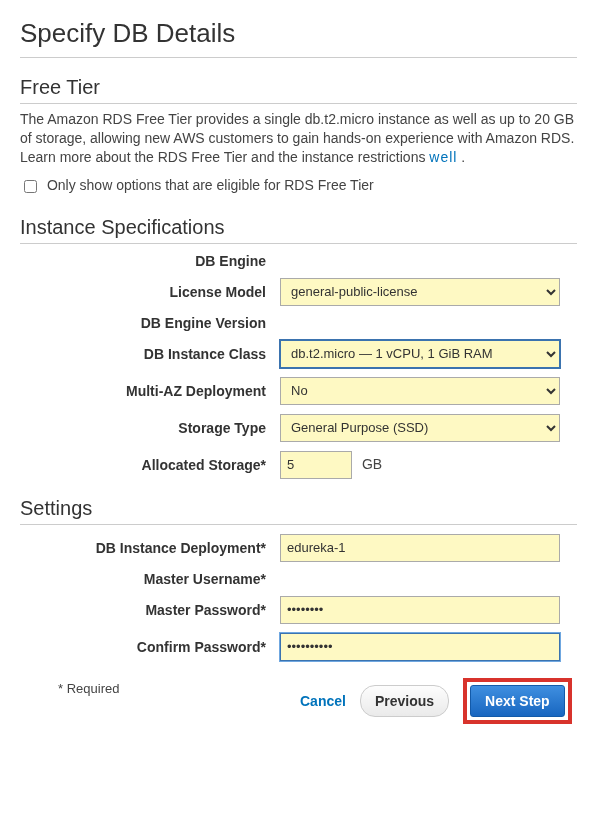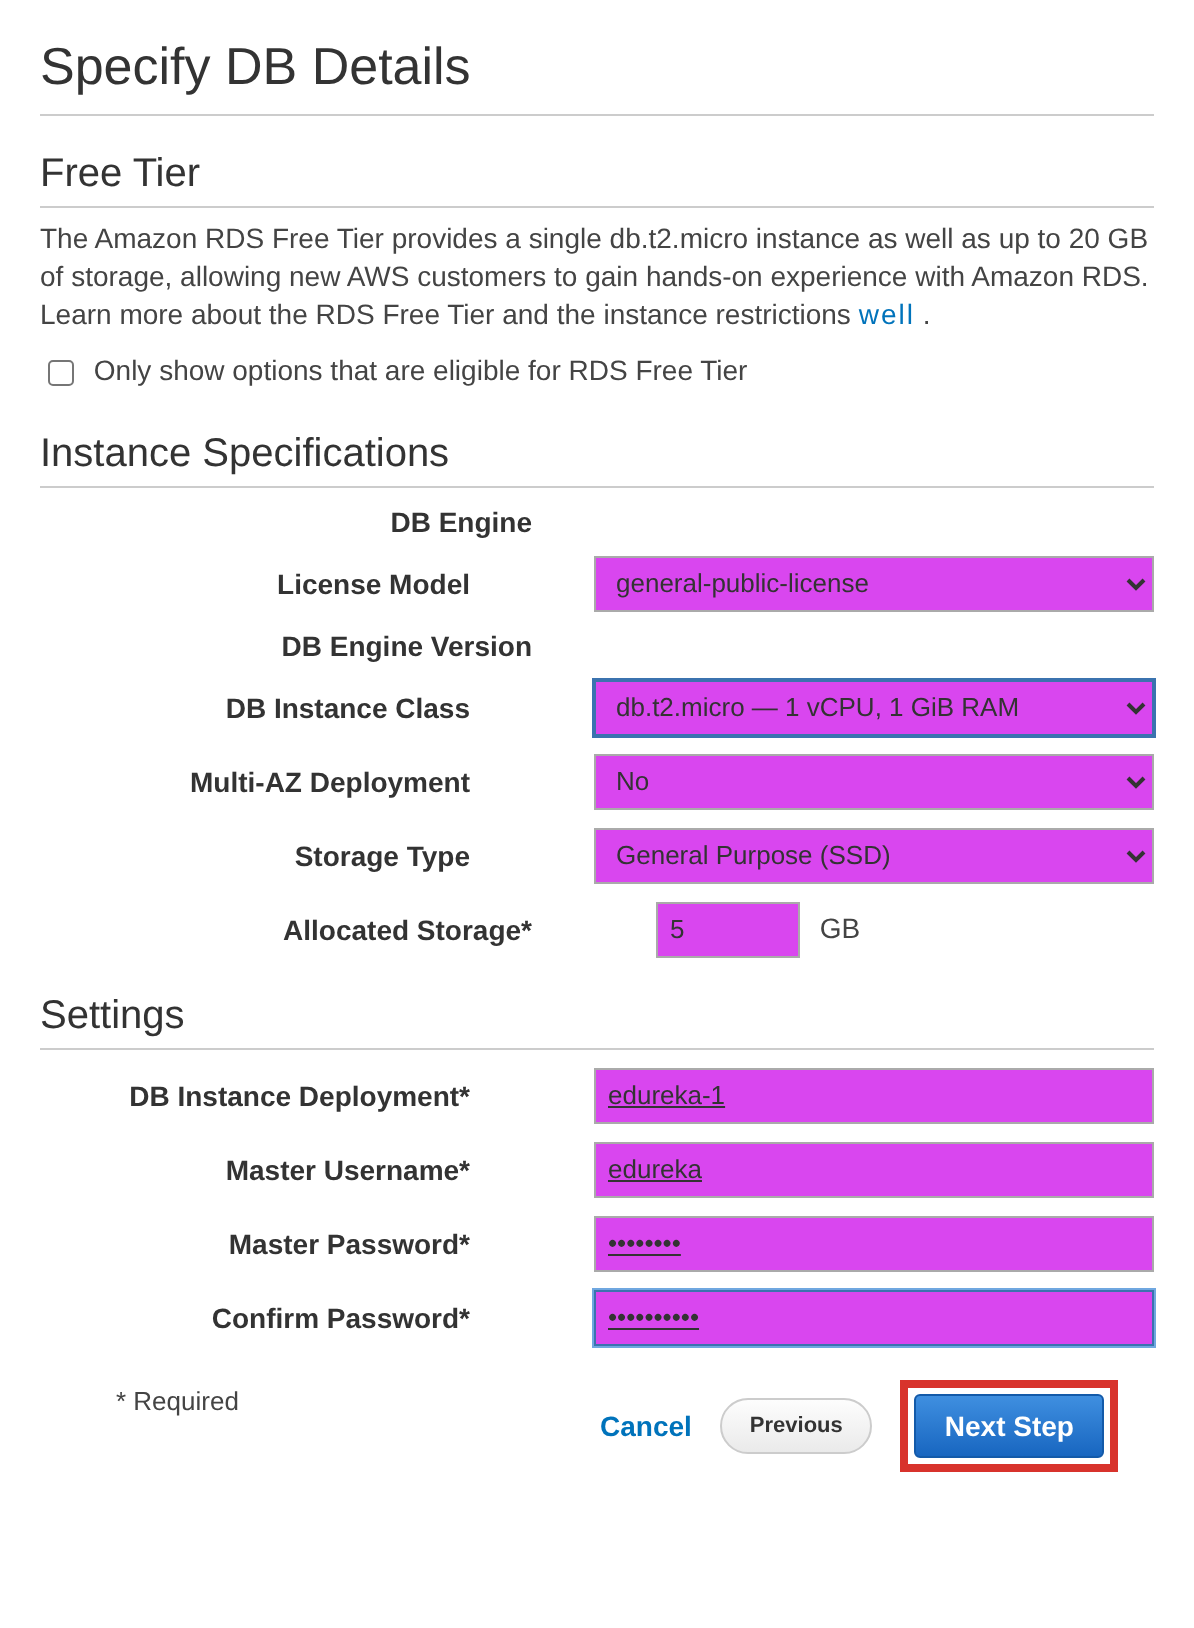--- a/index.html
+++ b/index.html
@@ -42,46 +42,45 @@
   .checkbox-row {
     margin: 6px 0 20px 0;
     font-size: 14px;
     color: #444;
   }
   .checkbox-row input { margin-right: 6px; vertical-align: middle; }
   .form-row {
     display: flex;
     align-items: center;
     margin: 9px 0;
-    gap: 48px;
   }
   .label {
     width: 260px;
     text-align: right;
     padding-right: 14px;
     font-weight: bold;
     font-size: 14px;
     color: #333;
   }
   .value { flex: 1; font-size: 14px; color: #444; }
   select, input.txt {
     font-family: Arial, Helvetica, sans-serif;
     font-size: 13px;
     padding: 4px 6px;
     border: 1px solid #aaa;
-    background: #d946ef;
+    background: #fef9c3;
     color: #333;
     height: 28px;
   }
   select { width: 280px; }
   select.focused {
     border: 1px solid #3b73af;
     box-shadow: 0 0 0 1px #3b73af;
   }
-  input.txt.wide { width: 280px; text-decoration: underline; }
+  input.txt.wide { width: 280px; }
   input.txt.small { width: 72px; }
   input.txt.focus { border: 1px solid #3b73af; box-shadow: 0 0 0 1px #6fa7e0; }
   .unit { margin-left: 6px; color: #444; }
   .required-note {
     font-size: 13px;
     color: #444;
     margin-top: 20px;
     padding-left: 38px;
   }
   .button-row {
@@ -93,21 +92,21 @@
   }
   .link-btn {
     color: #0073bb;
     font-weight: bold;
     font-size: 14px;
     text-decoration: none;
     cursor: pointer;
   }
   button.prev {
     font-family: Arial, Helvetica, sans-serif;
-    font-size: 11px;
+    font-size: 14px;
     font-weight: bold;
     color: #333;
     background: linear-gradient(#fdfdfd,#eaeaea);
     border: 1px solid #ccc;
     border-radius: 15px;
     padding: 7px 14px;
     cursor: pointer;
   }
   .next-wrap {
     border: 4px solid #d8332c;
@@ -202,23 +201,20 @@
 
 <div class="form-row">
   <div class="label">DB Instance Deployment*</div>
   <div class="value">
     <input class="txt wide" type="text" value="edureka-1" style="">
   </div>
 </div>
 
 <div class="form-row">
   <div class="label">Master Username*</div>
-  <div class="value">
-    <input class="txt wide" type="text" value="edureka" style="">
-  </div>
 </div>
 
 <div class="form-row">
   <div class="label">Master Password*</div>
   <div class="value">
     <input class="txt wide" type="password" value="••••••••" style="">
   </div>
 </div>
 
 <div class="form-row">

